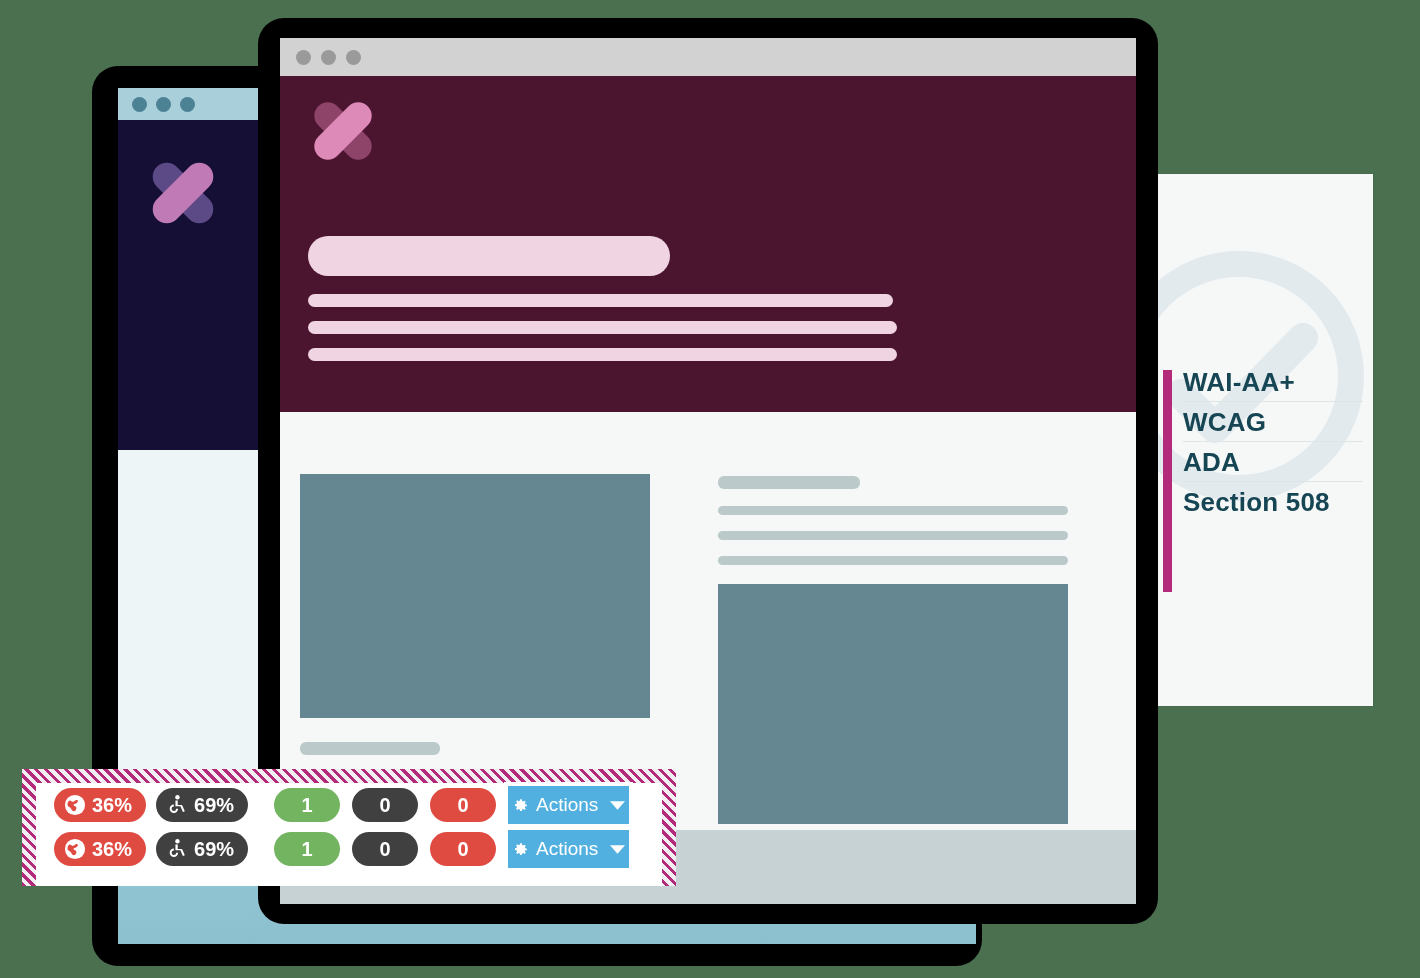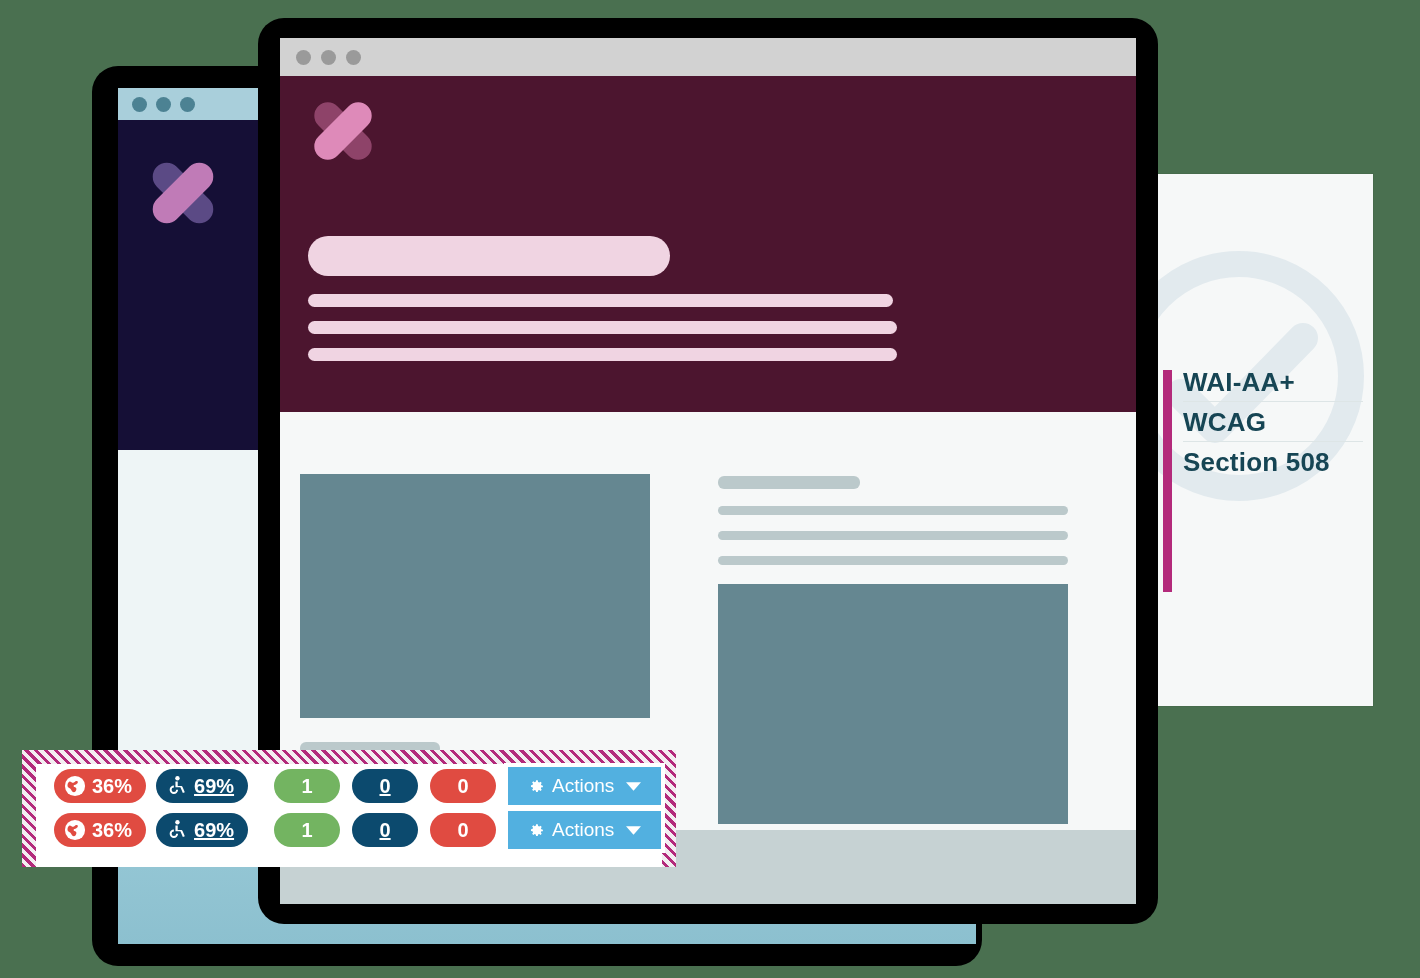--- a/index.html
+++ b/index.html
@@ -194,21 +194,21 @@
     position: absolute;
     left: 0; right: 0;
     top: 792px;
     height: 74px;
     background: #c6d2d3;
   }
 
   
   #stats-panel {
     position: absolute;
-    left: 22px; top: 750px;
+    left: 22px; top: 769px;
     width: 654px; height: 117px;
     background: #fff;
     padding: 3px;
     box-sizing: border-box;
     background-image:
       repeating-linear-gradient(45deg,
         #b32a7b 0px, #b32a7b 3px,
         rgba(255,255,255,0) 3px, rgba(255,255,255,0) 7px);
     background-color: #f3eef1;
   }
@@ -231,29 +231,29 @@
     height: 34px;
     border-radius: 17px;
     color: #fff;
     font-size: 20px;
     font-weight: bold;
     box-sizing: border-box;
   }
   .pill-score { padding: 0 14px 0 10px; min-width: 92px; }
   .pill-count { width: 66px; margin-right: 12px; }
   .pill-red { background: #e04b41; }
-  .pill-orange { background: #0c4a6e; text-decoration: underline; }
+  .pill-orange { background: #404040; }
   .pill-green { background: #73b461; }
   .pill-icon { margin-right: 6px; display: inline-flex; }
   .gap-lg { width: 26px; }
   .actions-btn {
     display: inline-flex;
     align-items: center;
     height: 38px;
-    padding: 0 20px;
+    padding: 0 4px;
     background: #52b0e0;
     color: #fff;
     font-size: 19px;
     border: none;
     cursor: pointer;
     box-shadow: 0 0 0 4px #fff;
   }
   .actions-btn .gear { margin-right: 7px; display: inline-flex; }
   .actions-btn .caret { margin-left: 12px; display: inline-flex; }
 </style>
@@ -291,20 +291,24 @@
 
     <div id="standards-accent"></div>
 
     <div id="standards-list">
       <div class="std-row">
         <span class="std-label">WAI-AA+</span>
         <span class="std-divider"></span>
       </div>
       <div class="std-row">
         <span class="std-label">WCAG</span>
+        <span class="std-divider"></span>
+      </div>
+      <div class="std-row">
+        <span class="std-label">ADA</span>
         <span class="std-divider"></span>
       </div>
       <div class="std-row">
         <span class="std-label">Section 508</span>
       </div>
     </div>
   </div>
 
   <div class="win-frame" id="front-window">
     <div class="win-inner">

